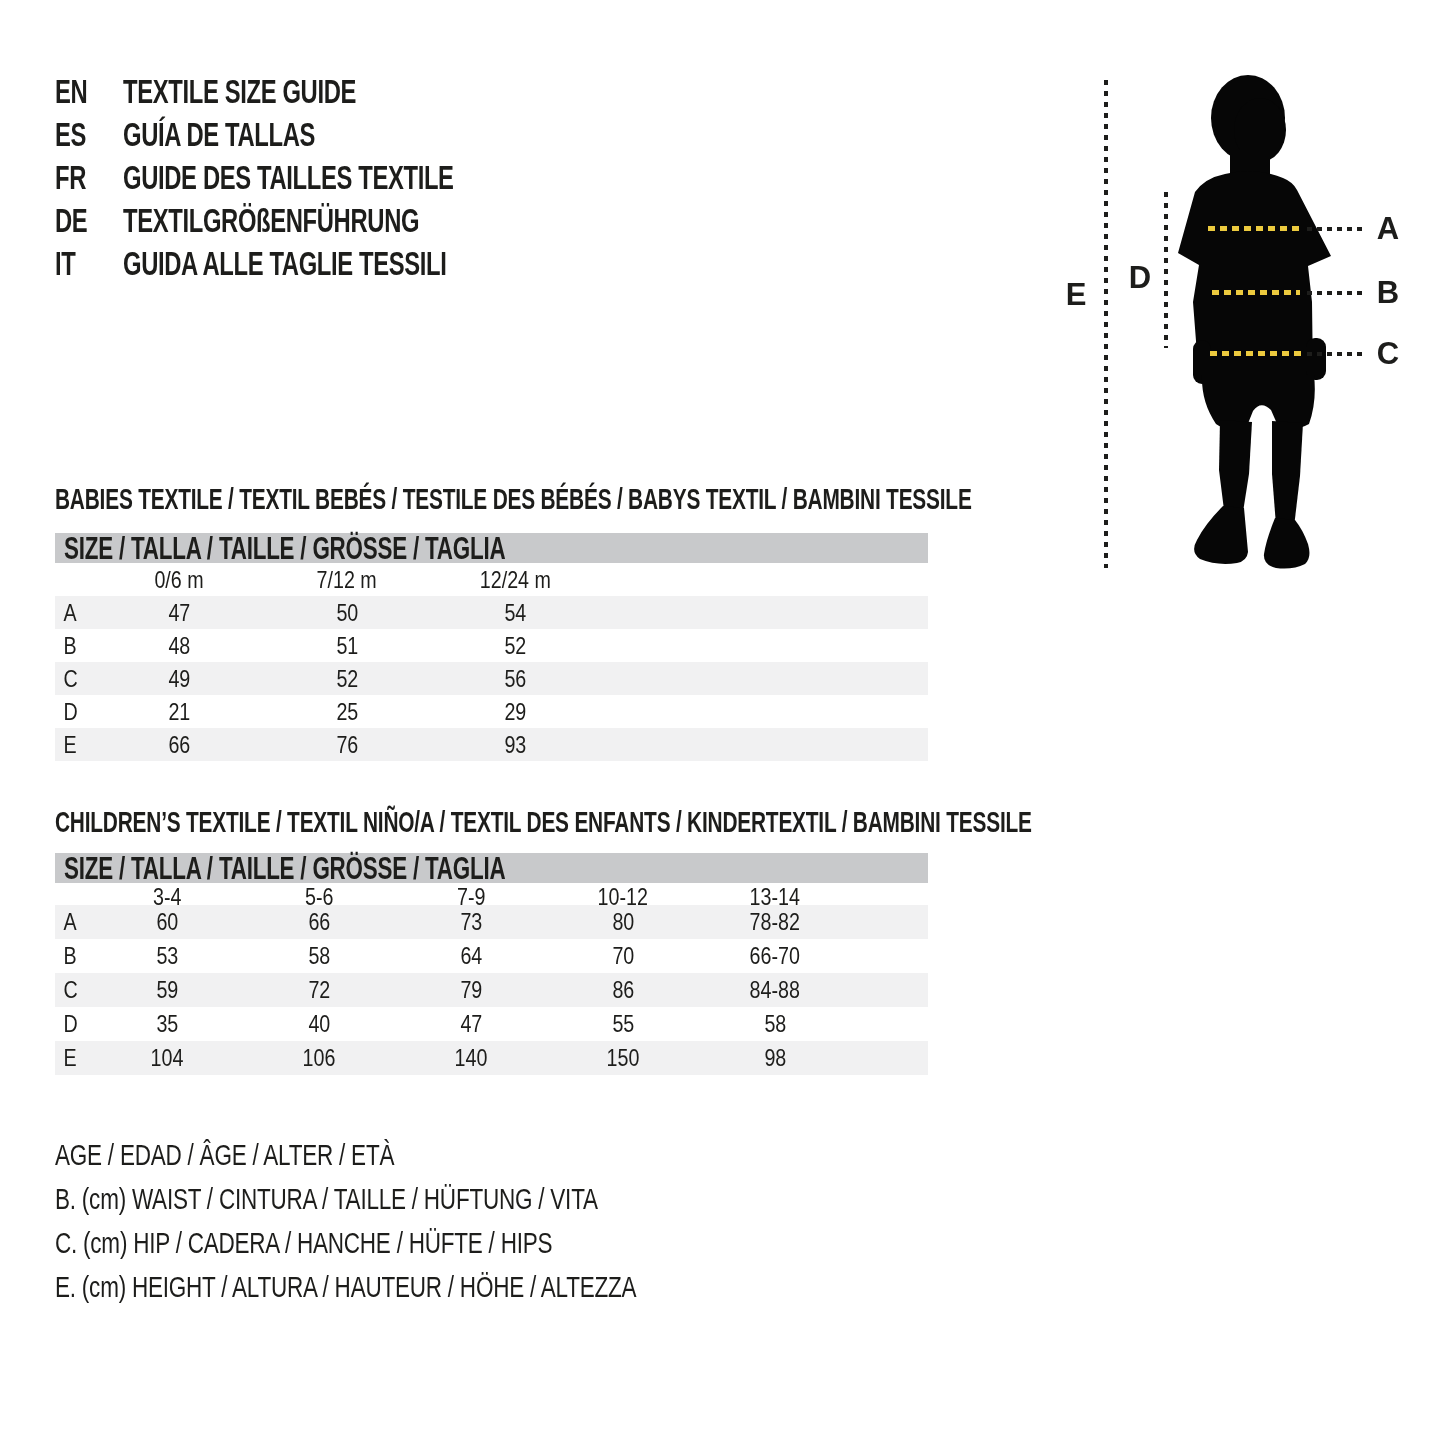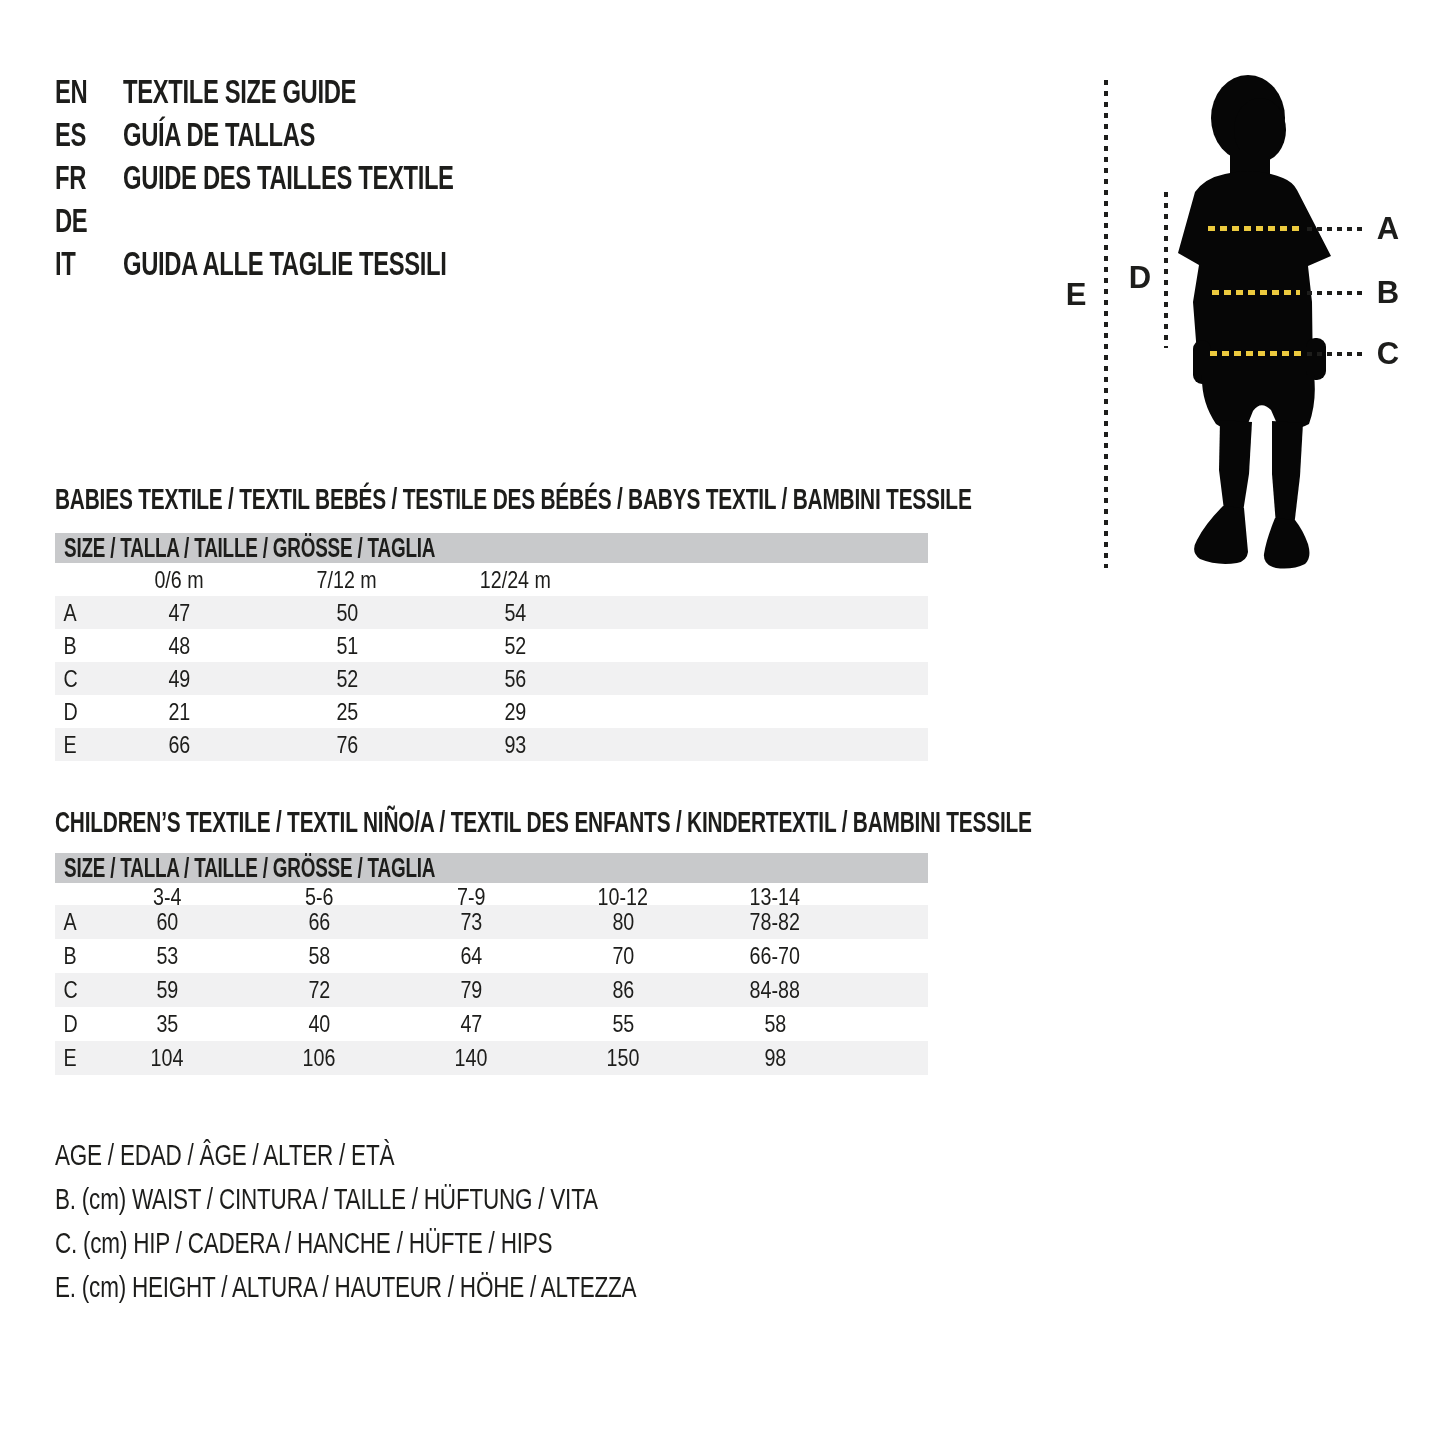--- a/index.html
+++ b/index.html
@@ -19,21 +19,21 @@
   #title-block{left:55px;top:70px;}
   .title-row{display:flex;height:43px;align-items:center;font-weight:700;font-size:34px;letter-spacing:-0.5px;}
   .title-lang{width:68px;flex:0 0 68px;}
 
   
   .section-heading{font-weight:700;font-size:29px;height:32px;line-height:32px;letter-spacing:-0.3px;}
 
   
   .size-table{width:873px;}
   .size-band{height:30px;background:var(--band,#c8c9cb);display:flex;align-items:center;padding-left:9px;
-             font-weight:700;font-size:27px;letter-spacing:-0.3px;box-sizing:border-box;}
+             font-weight:700;font-size:32px;letter-spacing:-0.3px;box-sizing:border-box;}
   .trow{display:grid;align-items:center;font-size:24px;}
   .babies-grid{grid-template-columns:40px 168px 168px 168px auto;height:33px;}
   .children-grid{grid-template-columns:36px 152px 152px 152px 152px 152px auto;height:22px;}
   .children-grid.data{height:34px;}
   .stripe{background:var(--stripe,#f1f1f2);}
   .letter{padding-left:7px;}
   .val{text-align:center;}
 
   
   .vdots{width:4px;background:repeating-linear-gradient(180deg,var(--text,#1d1d1b) 0 5px,transparent 5px 11px);z-index:2;}
@@ -57,20 +57,21 @@
   <div class="title-row">
     <div class="title-lang"><span class="cnd">ES</span></div>
     <div><span class="cnd">GUÍA DE TALLAS</span></div>
   </div>
   <div class="title-row">
     <div class="title-lang"><span class="cnd">FR</span></div>
     <div><span class="cnd">GUIDE DES TAILLES TEXTILE</span></div>
   </div>
   <div class="title-row">
     <div class="title-lang"><span class="cnd">DE</span></div>
+    <div><span class="cnd">TEXTILGRÖßENFÜHRUNG</span></div>
   </div>
   <div class="title-row">
     <div class="title-lang"><span class="cnd">IT</span></div>
     <div><span class="cnd">GUIDA ALLE TAGLIE TESSILI</span></div>
   </div>
 </div>
 
 <svg class="abs" id="silhouette-svg" style="left:1175px;top:72px;" width="175" height="500" viewBox="0 0 175 500">
   <g fill="#060606">
     <ellipse cx="73" cy="46" rx="37" ry="43"></ellipse>

